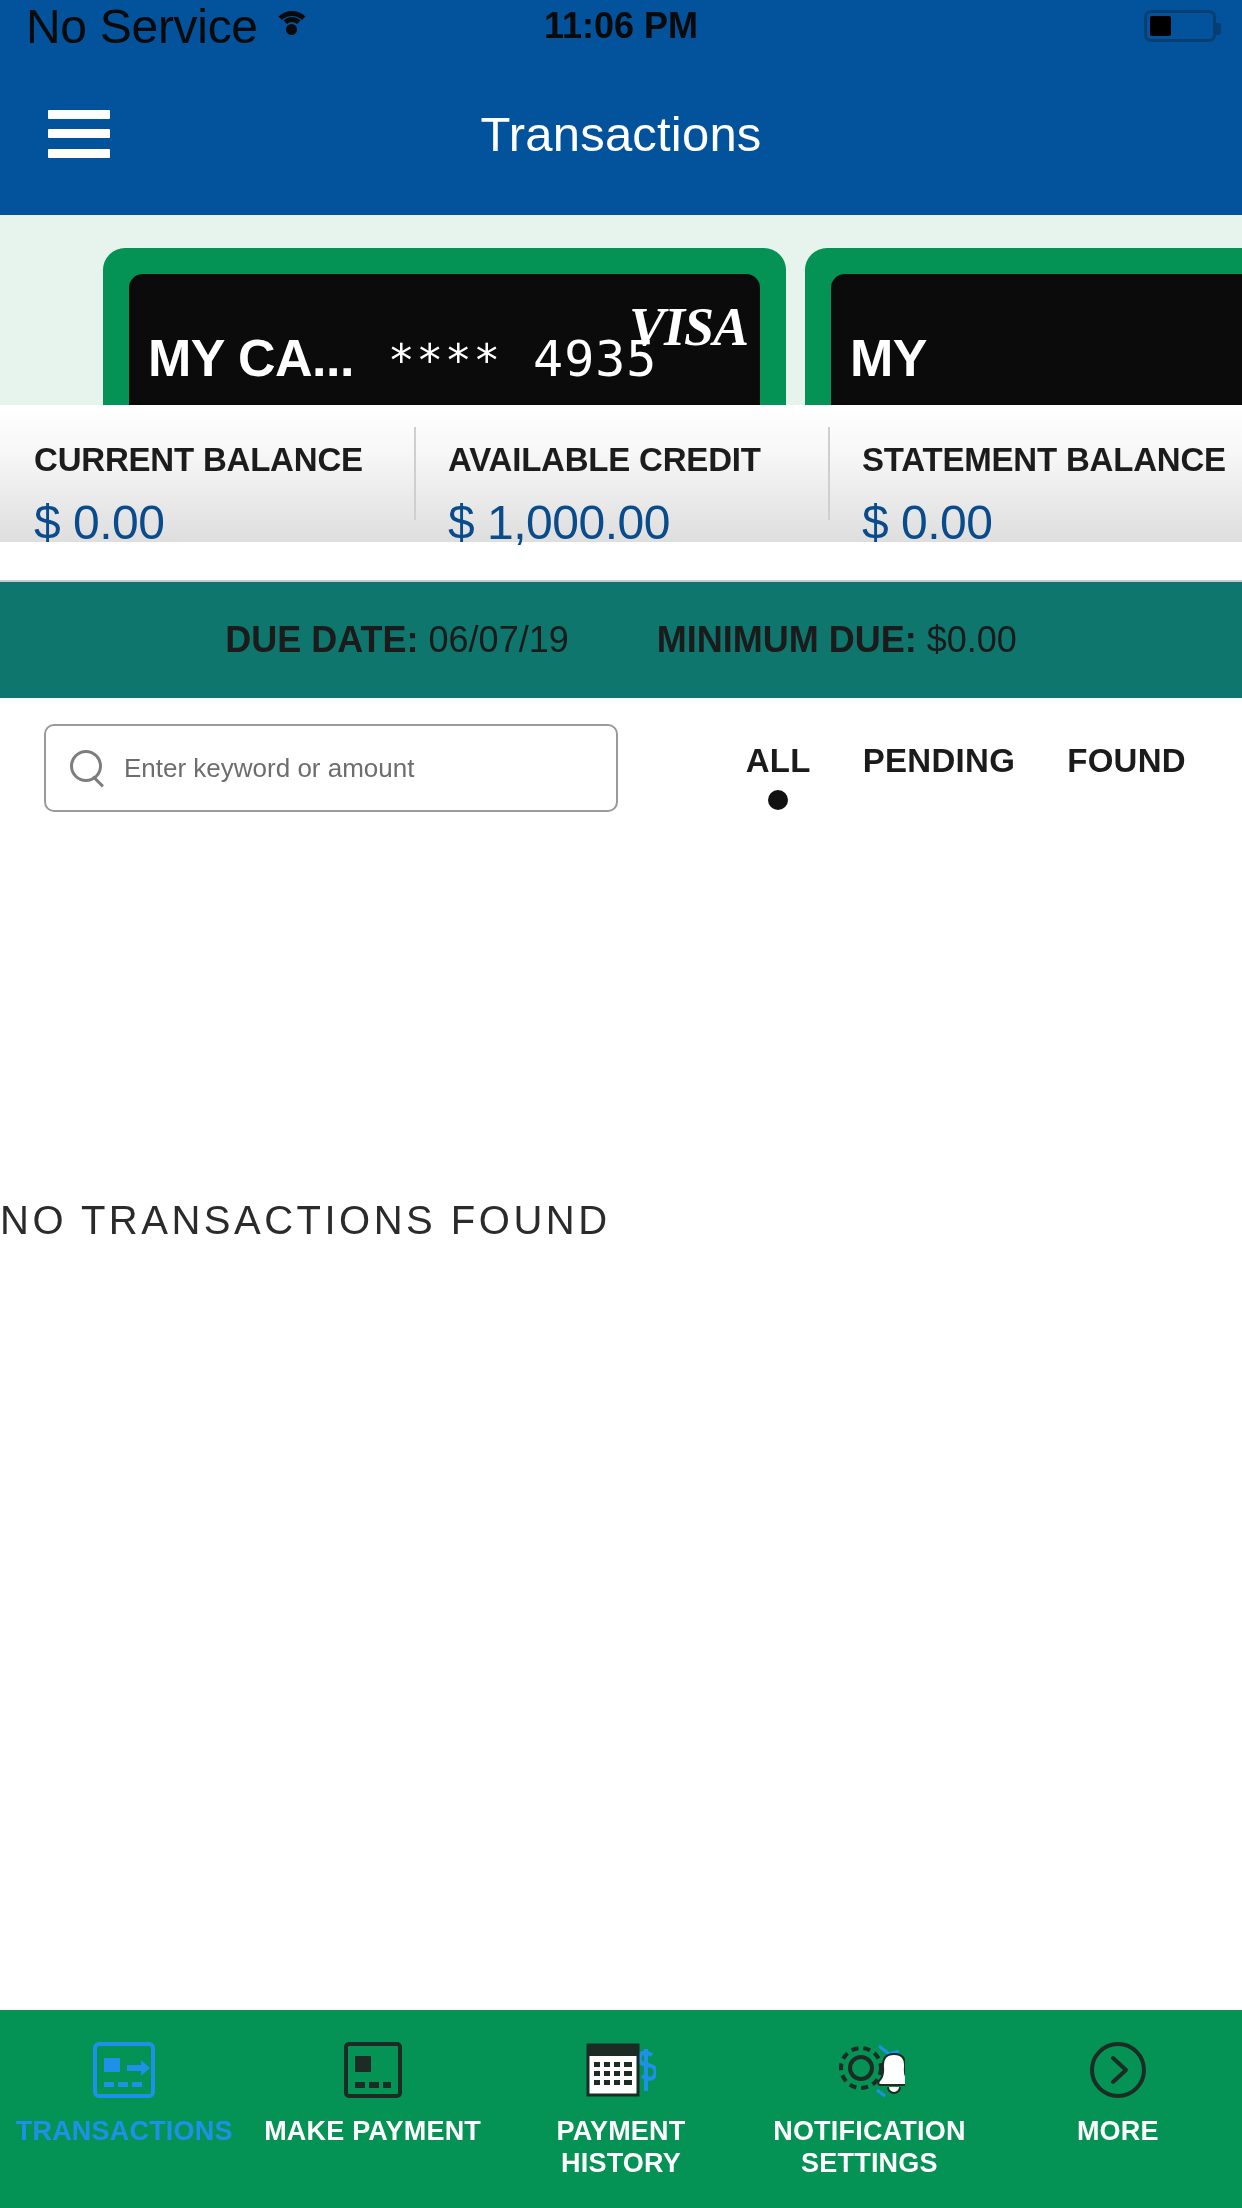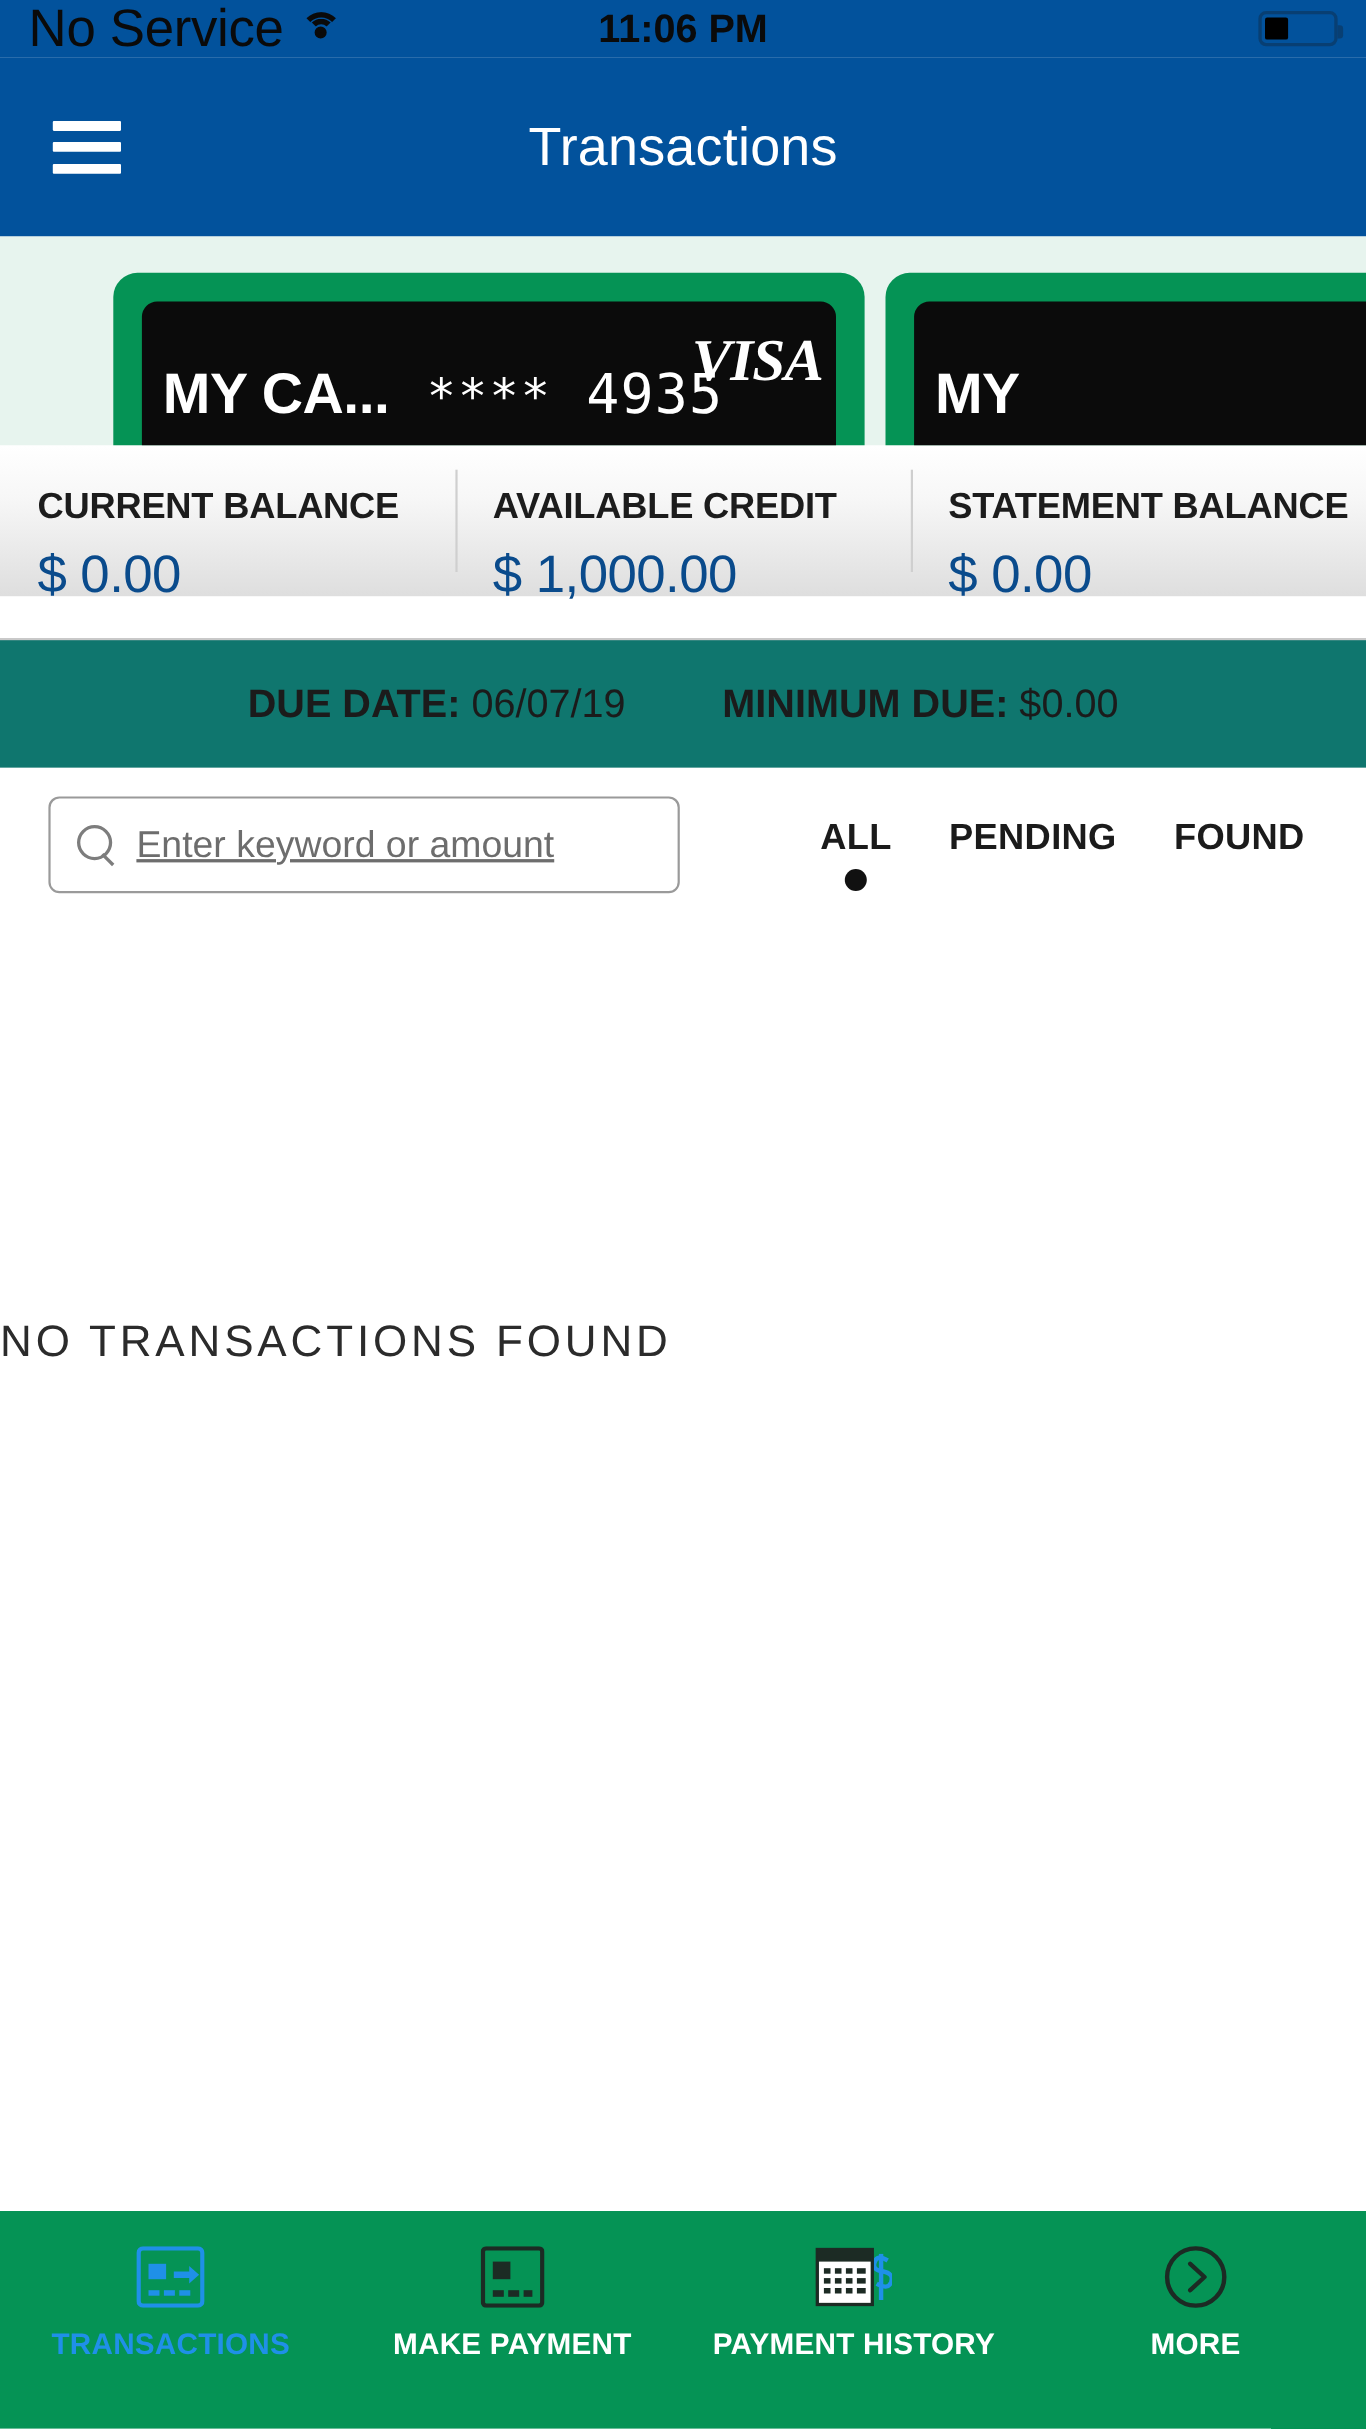--- a/index.html
+++ b/index.html
@@ -99,21 +99,21 @@
   }
   .searchbox{
     position:absolute; left:44px; top:26px; width:574px; height:88px;
     border:2px solid #9a9a9a; border-radius:10px; display:flex; align-items:center; padding:0 22px; background:#fff;
   }
   .mag{ width:40px; height:40px; position:relative; flex:0 0 auto; margin-right:16px; }
   .mag::before{ content:""; position:absolute; left:2px; top:2px; width:26px; height:26px;
                 border:3px solid #7d7d7d; border-radius:50%; }
   .mag::after{ content:""; position:absolute; left:25px; top:27px; width:14px; height:3px;
                background:#7d7d7d; transform:rotate(45deg); transform-origin:left center; }
-  .searchbox .ph{ font-size:34px; color:#6d6d6d;text-decoration:underline; }
+  .searchbox .ph{ font-size:26px; color:#6d6d6d; }
 
   .filters{ position:absolute; right:56px; top:44px; display:flex; align-items:flex-start; gap:52px; }
   .filt{ position:relative; text-align:center; cursor:pointer; }
   .filt .t{ font-size:33px; font-weight:700; color:#1b1b1b; letter-spacing:.3px; }
   .filt .dot{ width:20px; height:20px; border-radius:50%; background:#111; margin:10px auto 0; }
   .filt .dot.hidden{ visibility:hidden; }
 
   
   .empty{
     position:absolute; top:838px; left:0; width:1242px; height:1172px; background:#fff;
@@ -284,20 +284,35 @@
             <rect x="8" y="39" width="6" height="5"></rect>
               <rect x="18" y="39" width="6" height="5"></rect>
             <rect x="28" y="39" width="6" height="5"></rect>
               <rect x="38" y="39" width="8" height="5"></rect>
           </g>
         </svg>
       </div>
       <div class="lab">PAYMENT HISTORY</div>
     </div>
 
+    <div class="tab">
+      <div class="ico">
+        <svg width="72" height="60" viewBox="0 0 72 60">
+          <g stroke="#1c2b24" stroke-width="4" fill="none">
+            <circle cx="28" cy="28" r="11"></circle>
+            <circle cx="28" cy="28" r="20" stroke-dasharray="7 5"></circle>
+          </g>
+          <path d="M46 6 l10 8 l10 -3" stroke="#1f90e8" stroke-width="3" fill="none"></path>
+          <path d="M48 45 q-4 0 -2 -4 q5 -5 4 -14 q-1 -13 11 -13 q12 0 11 13 q-1 9 4 14 q2 4 -2 4 z" fill="#fff" stroke="#1c2b24" stroke-width="2"></path>
+          <path d="M55 47 a6 6 0 0 0 12 0" fill="#fff" stroke="#1c2b24" stroke-width="2"></path>
+          <path d="M44 50 l8 6" stroke="#1f90e8" stroke-width="3" fill="none"></path>
+        </svg>
+      </div>
+      <div class="lab">NOTIFICATION SETTINGS</div>
+    </div>
 
     <div class="tab">
       <div class="ico">
         <svg width="58" height="58" viewBox="0 0 58 58">
           <circle cx="29" cy="29" r="26" fill="none" stroke="#1c2b24" stroke-width="4"></circle>
           <path d="M24 17 L37 29 L24 41" fill="none" stroke="#1c2b24" stroke-width="4" stroke-linecap="round" stroke-linejoin="round"></path>
         </svg>
       </div>
       <div class="lab">MORE</div>
     </div>

